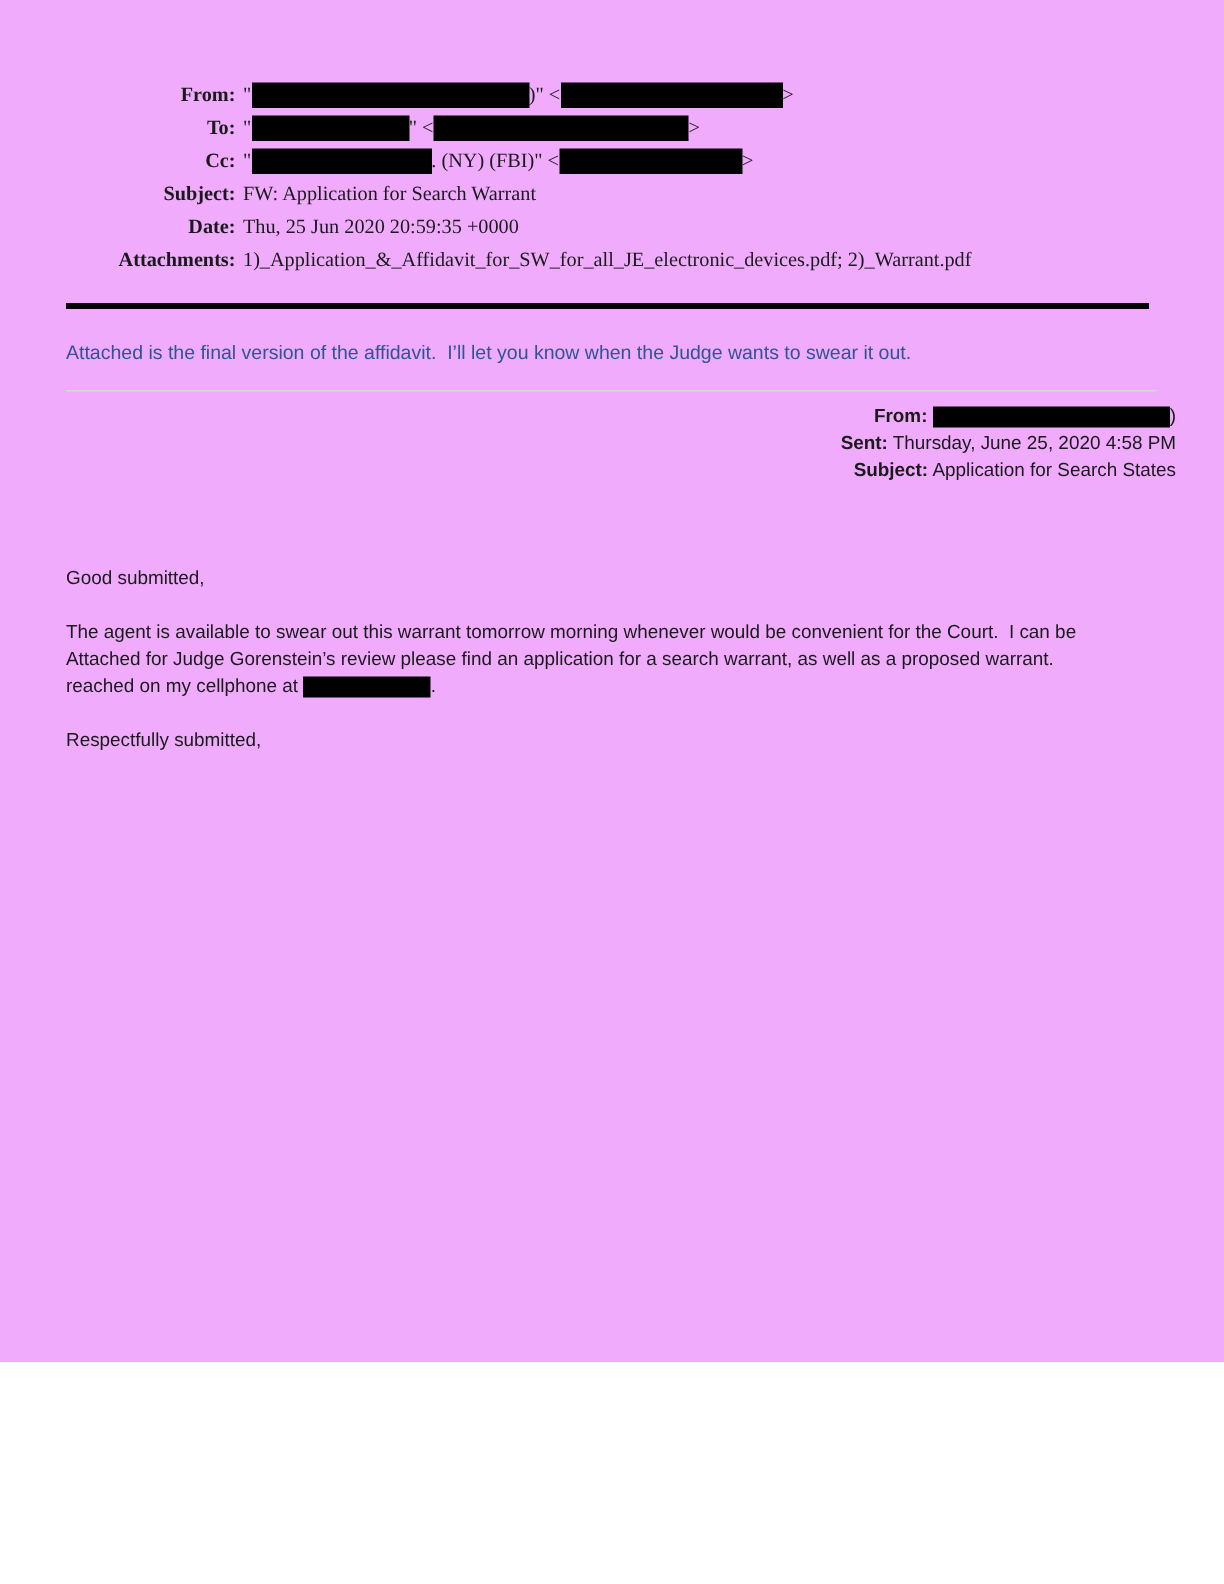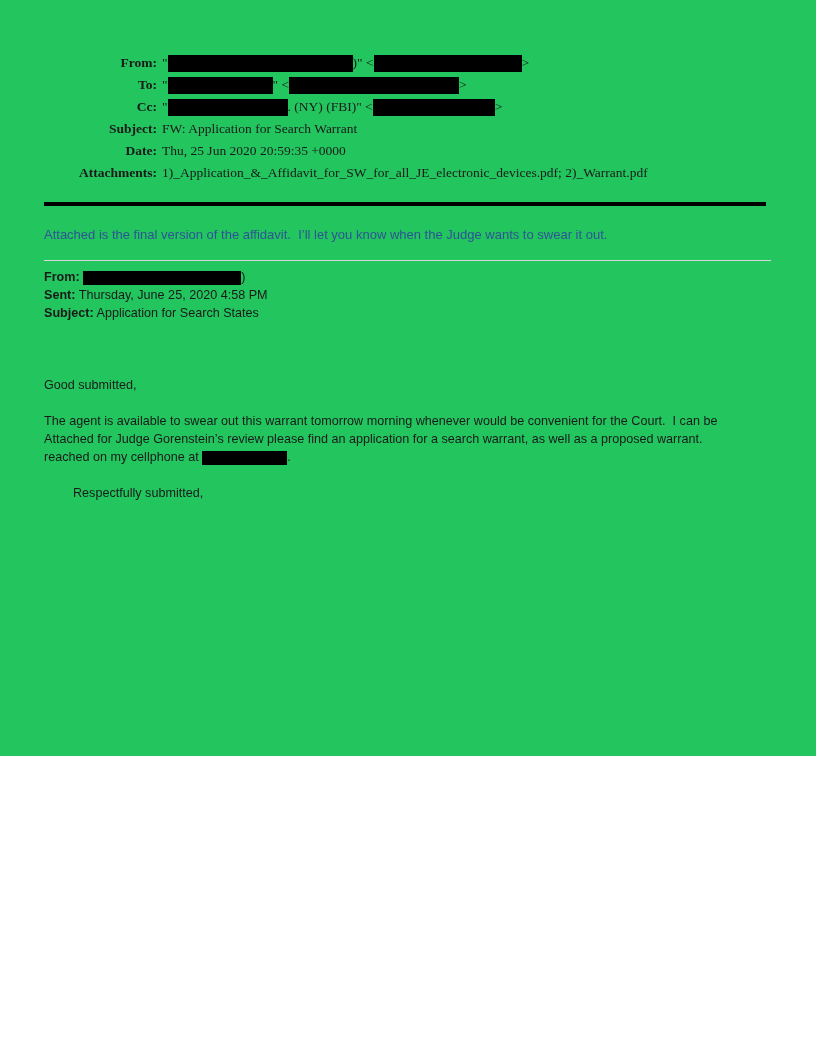--- a/index.html
+++ b/index.html
@@ -1,20 +1,20 @@
 <!DOCTYPE html>
 <html><head>
 <meta charset="utf-8">
 <style>
   * { margin:0; padding:0; box-sizing:border-box; }
   html,body { background:#ffffff; }
   .page {
     position:relative;
-    width:816px; height:756px;
-    background:#22c55e;
+    width:816px; height:908px;
+    background:#f0abfc;
     overflow:hidden;
     color:#1a1a1a;
   }
   
   .serif { font-family:"Liberation Serif","DejaVu Serif",serif; }
   .sans  { font-family:"Liberation Sans","DejaVu Sans",sans-serif; }
 
   
   .redact {
     display:inline-block;
@@ -55,36 +55,36 @@
     position:absolute; top:227px; left:44px; width:740px;
     font-size:13px; line-height:15px;
     white-space:pre;
   }
 
   
   .header2 {
     position:absolute; top:268px; left:44px; width:740px;
     font-size:12.6px; line-height:18px;
   }
-  .h2-row { white-space:pre; }
+  .h2-row { white-space:pre;text-align:right; }
   .h2-label { font-weight:bold; }
 
   
   .greeting {
     position:absolute; top:376px; left:44px;
     font-size:12.6px; line-height:18px; white-space:pre;
   }
   .para {
     position:absolute; top:412px; left:44px; width:740px;
     font-size:12.6px; line-height:18px;
   }
   .para .line { white-space:pre; }
   .closing {
     position:absolute; top:484px; left:44px;
-    font-size:12.6px; line-height:18px; white-space:pre;margin-left:29px;
+    font-size:12.6px; line-height:18px; white-space:pre;
   }
 
   
   .signature {
     position:absolute; top:519px; left:44px;
     font-size:13.5px; line-height:17px;
   }
   .sig-bar1 { width:99px; height:16px; margin-bottom:3px; }
   .sig-line { white-space:pre; }
   .sig-bar2 { width:83px;  height:15px; margin-top:3px; }

